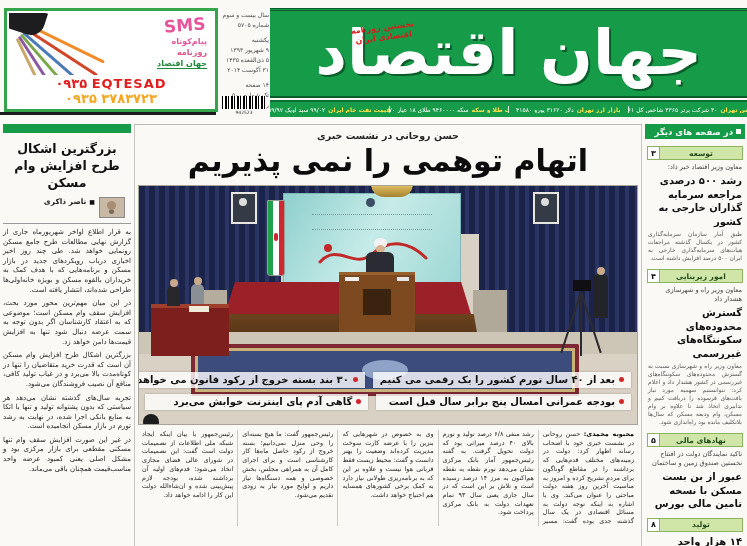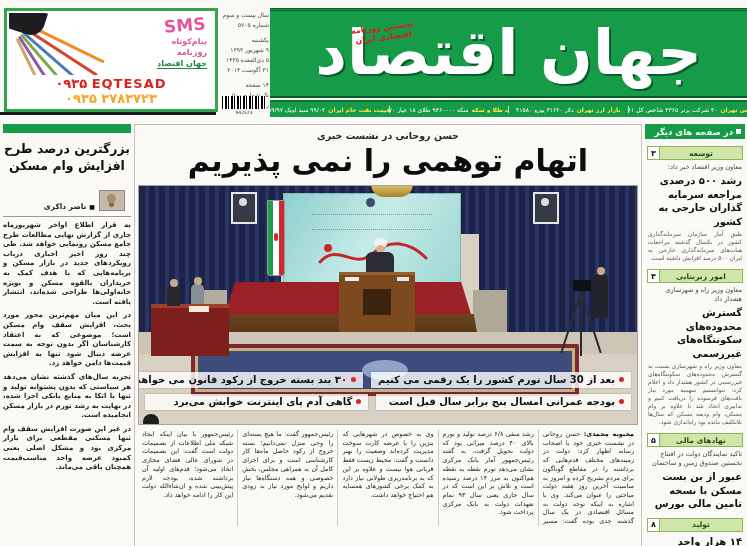--- a/index.html
+++ b/index.html
@@ -33,27 +33,27 @@
   .ticker{position:absolute;left:270px;top:100px;width:477px;height:17px;background:#169c49;border-top:2px solid #0b7032;box-sizing:border-box;display:flex;align-items:center;}
   .tick-seg{flex:1;display:flex;align-items:center;justify-content:center;gap:3px;font-size:6px;white-space:nowrap;overflow:hidden;border-left:1px solid rgba(255,255,255,.85);padding:0 2px;}
   .tick-seg:last-child{border-left:none;}
   .tick-label{color:#ffe24a;font-weight:bold;}
   .tick-val{color:#fff;}
 
   
   .opinion{position:absolute;left:3px;top:124px;width:128px;bottom:2px;}
   .op-bar{height:9px;background:#169c49;}
   .op-headline{margin-top:7px;font-size:12.5px;font-weight:bold;line-height:17px;text-align:center;color:#101010;}
-  .author{display:flex;align-items:flex-end;gap:4px;margin-top:16px;padding-right:6px;}
+  .author{display:flex;align-items:flex-start;gap:4px;margin-top:6px;padding-right:6px;}
   .author-photo{width:24px;height:19px;background:#c9b8a6;border:1px solid #888;position:relative;}
   .author-photo:after{content:"";position:absolute;left:7px;top:3px;width:9px;height:9px;border-radius:50%;background:#a98d72;box-shadow:0 6px 0 -2px #7a6a58;}
   .author-name{font-size:7.5px;font-weight:bold;color:#222;}
   .author-name:before{content:"■";color:#111;font-size:6px;margin-left:3px;}
   .op-div{height:1px;background:#999;margin:5px 0 4px;}
-  .op-p{font-size:7px;line-height:9.6px;text-align:justify;color:#1e1e1e;margin-bottom:4px;font-weight:bold;}
+  .op-p{font-size:7px;line-height:9.6px;text-align:justify;color:#1e1e1e;margin-bottom:4px;}
 
   .center{position:absolute;left:134px;top:124px;width:508px;bottom:0;border-left:1px solid #c7c5c0;border-right:1px solid #c7c5c0;border-top:1px solid #bdbab4;box-sizing:border-box;padding:0 3px;}
   .kicker{margin-top:5px;text-align:center;font-size:9.5px;font-weight:bold;color:#242424;}
   .headline{margin-top:1px;text-align:center;font-size:30px;font-weight:bold;color:#0c0c0c;line-height:38px;}
 
   .photo{position:relative;margin-top:5px;height:238px;background:#d8d1c4;border:1px solid #a9a49a;overflow:hidden;}
   .curtain-band{position:absolute;left:0;right:0;top:0;height:48px;background:repeating-linear-gradient(90deg,#1b2448 0 6px,#2a3566 6px 10px);}
   .curtain-left{position:absolute;left:0;top:0;width:142px;height:152px;background:repeating-linear-gradient(90deg,#1b2448 0 6px,#2a3566 6px 10px);}
   .curtain-right{position:absolute;right:0;top:0;width:158px;height:152px;background:repeating-linear-gradient(90deg,#1b2448 0 6px,#2a3566 6px 10px);}
   .portrait{position:absolute;top:6px;width:22px;height:28px;background:#343a46;border:2px solid #e8e6e0;}
@@ -181,28 +181,29 @@
       <span class="tick-val">سکه ۹۴۶۰۰۰۰ طلای ۱۸ عیار ۹۶۳۲۷۰</span>
     </div>
     <div class="tick-seg">
       <span class="tick-label">قیمت نفت خام ایران</span>
       <span class="tick-val">۹۹/۰۲ سبد اوپک ۹۹/۹۷</span>
     </div>
   </div>
 
   <div class="opinion">
     <div class="op-bar"></div>
-    <div class="op-headline">بزرگترین درصد طرح افزایش وام مسکن</div>
+    <div class="op-headline">بزرگترین اشکال طرح افزایش وام مسکن</div>
     <div class="author">
       <div class="author-photo"></div>
       <div class="author-name">ناصر ذاکری</div>
     </div>
     <div class="op-div"></div>
     <div class="op-p">به قرار اطلاع اواخر شهریورماه جاری از گزارش نهایی مطالعات طرح جامع مسکن رونمایی خواهد شد. طی چند روز اخیر اخباری درباب رویکردهای جدید در بازار مسکن و برنامه‌هایی که با هدف کمک به خریداران بالقوه مسکن و بویژه خانه‌اولی‌ها طراحی شده‌اند، انتشار یافته است.</div>
     <div class="op-p">در این میان مهم‌ترین محور مورد بحث، افزایش سقف وام مسکن است؛ موضوعی که به اعتقاد کارشناسان اگر بدون توجه به سمت عرضه دنبال شود تنها به افزایش قیمت‌ها دامن خواهد زد.</div>
+    <div class="op-p">بزرگترین اشکال طرح افزایش وام مسکن آن است که قدرت خرید متقاضیان را تنها در کوتاه‌مدت بالا می‌برد و در غیاب تولید کافی، منافع آن نصیب فروشندگان می‌شود.</div>
     <div class="op-p">تجربه سال‌های گذشته نشان می‌دهد هر سیاستی که بدون پشتوانه تولید و تنها با اتکا به منابع بانکی اجرا شده، در نهایت به رشد تورم در بازار مسکن انجامیده است.</div>
     <div class="op-p">در غیر این صورت افزایش سقف وام تنها مسکنی مقطعی برای بازار مرکزی بود و مشکل اصلی یعنی کمبود عرضه واحد مناسب‌قیمت همچنان باقی می‌ماند.</div>
   </div>
 
   <div class="center">
     <div class="kicker">حسن روحانی در نشست خبری</div>
     <div class="headline">اتهام توهمی را نمی پذیریم</div>
 
     <div class="photo">
       <div class="curtain-band"></div>
@@ -251,21 +252,21 @@
         <div class="tripod-leg" style="transform:rotate(-18deg);"></div>
         <div class="tripod-leg" style="transform:rotate(0deg);"></div>
         <div class="tripod-leg" style="transform:rotate(18deg);"></div>
         <div class="cam"></div>
         <div class="person"></div>
         <div class="head"></div>
       </div>
       <div class="audience"></div>
 
       <div class="cap-row cap-row1">
-        <div class="cap cap-wide"><span class="dot"></span><span>بعد از 30 سال تورم کشور را یک رقمی می کنیم</span></div>
+        <div class="cap cap-wide"><span class="dot"></span><span>بعد از ۴۰ سال تورم کشور را یک رقمی می کنیم</span></div>
         <div class="cap cap-nar"><span class="dot"></span><span>۳۰ بند بسته خروج از رکود قانون می خواهد</span></div>
       </div>
       <div class="cap-row cap-row2">
         <div class="cap cap-wide"><span class="dot"></span><span>بودجه عمرانی امسال پنج برابر سال قبل است</span></div>
         <div class="cap cap-nar"><span class="dot"></span><span>گاهی آدم پای اینترنت خوابش می‌برد</span></div>
       </div>
     </div>
 
     <div class="story">
       <div class="col"><span class="byline">محبوبه محمدی:</span> <span>حسن روحانی در نشست خبری خود با اصحاب رسانه اظهار کرد: دولت در زمینه‌های مختلف قدم‌هایی که برداشته را در مقاطع گوناگون برای مردم تشریح کرده و امروز به مناسبت آخرین روز هفته دولت مباحثی را عنوان می‌کند. وی با اشاره به اینکه توجه دولت به مسائل اقتصادی در یک سال گذشته جدی بوده گفت: مسیر کاهش تورم ادامه خواهد یافت.</span></div>

